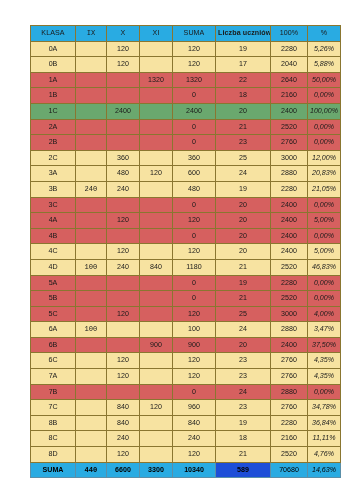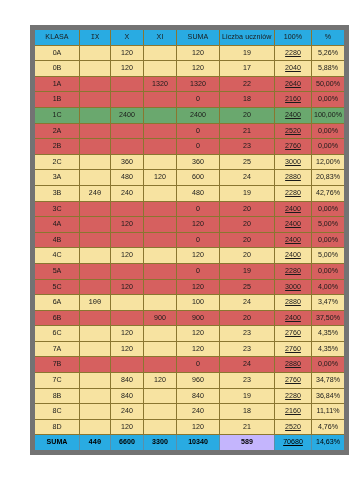--- a/index.html
+++ b/index.html
@@ -17,21 +17,21 @@
   #sheet-area {
     position: absolute;
     left: 30px;
     top: 25px;
     width: 300px;
   }
   table.grid {
     border-collapse: collapse;
     table-layout: fixed;
     width: 300px;
-    border: 5px solid #737373;
+    border: 1px solid #737373;
   }
   table.grid td, table.grid th {
     border: 1px solid #8a7630;
     padding: 0;
     height: 14.6px;
     line-height: 14.6px;
     font-size: 7.1px;
     text-align: center;
     overflow: hidden;
     white-space: nowrap;
@@ -53,41 +53,42 @@
     background: #29abe2;
     color: #000000;
     font-weight: bold;
     font-size: 7.3px;
     border: 1px solid #5a8fa8;
     letter-spacing: .1px;
   }
   thead th.c-liczba {
     text-align: left;
     padding-left: 2px;
+    font-weight: bold;
   }
 
   
   tr.st-cream td { background: #f7e3a1; }
   tr.st-red   td { background: #d6605f; }
   tr.st-green td { background: #6aa86e; text-align: center; }
 
   td.klasa-cell { font-weight: bold; margin-left: 28px; }
-  td.hund-cell  { font-weight: bold; text-align: right; padding-right: 4px; text-decoration: underline; }
-  td.pct-cell   { text-align: right; padding-right: 3px; }
+  td.hund-cell  { font-weight: bold; text-align: right; padding-right: 4px; }
+  td.pct-cell   { text-align: right; padding-right: 3px; font-style: italic; }
   td.num-cell   { text-align: center; }
 
   
   tr.totals td {
     background: #29abe2;
     font-weight: bold;
     border: 1px solid #5a8fa8;
     color: #000;
   }
   tr.totals td.klasa-cell { font-weight: bold; }
-  tr.totals td.liczba-total { background: #c4b5fd; }
+  tr.totals td.liczba-total { background: #1d4ed8; }
   tr.totals td.hund-cell { font-weight: normal; }
   tr.totals td.pct-cell  { font-weight: normal; margin-left: 12px; }
 </style>
 </head>
 <body>
 
 <div id="sheet-area">
   <table class="grid">
     <thead>
       <tr id="header-row">
@@ -193,21 +194,21 @@
           <td class="c-pct pct-cell">20,83%</td>
         </tr>
         <tr class="st-cream">
           <td class="c-klasa klasa-cell">3B</td>
           <td class="c-ix num-cell">240</td>
           <td class="c-x num-cell">240</td>
           <td class="c-xi num-cell"></td>
           <td class="c-suma num-cell">480</td>
           <td class="c-liczba num-cell">19</td>
           <td class="c-hund hund-cell">2280</td>
-          <td class="c-pct pct-cell">42,76%</td>
+          <td class="c-pct pct-cell">21,05%</td>
         </tr>
         <tr class="st-red">
           <td class="c-klasa klasa-cell">3C</td>
           <td class="c-ix num-cell"></td>
           <td class="c-x num-cell"></td>
           <td class="c-xi num-cell"></td>
           <td class="c-suma num-cell">0</td>
           <td class="c-liczba num-cell">20</td>
           <td class="c-hund hund-cell">2400</td>
           <td class="c-pct pct-cell">0,00%</td>
@@ -234,29 +235,49 @@
         </tr>
         <tr class="st-cream">
           <td class="c-klasa klasa-cell">4C</td>
           <td class="c-ix num-cell"></td>
           <td class="c-x num-cell">120</td>
           <td class="c-xi num-cell"></td>
           <td class="c-suma num-cell">120</td>
           <td class="c-liczba num-cell">20</td>
           <td class="c-hund hund-cell">2400</td>
           <td class="c-pct pct-cell">5,00%</td>
+        </tr>
+        <tr class="st-cream">
+          <td class="c-klasa klasa-cell">4D</td>
+          <td class="c-ix num-cell">100</td>
+          <td class="c-x num-cell">240</td>
+          <td class="c-xi num-cell">840</td>
+          <td class="c-suma num-cell">1180</td>
+          <td class="c-liczba num-cell">21</td>
+          <td class="c-hund hund-cell">2520</td>
+          <td class="c-pct pct-cell">46,83%</td>
         </tr>
         <tr class="st-red">
           <td class="c-klasa klasa-cell">5A</td>
           <td class="c-ix num-cell"></td>
           <td class="c-x num-cell"></td>
           <td class="c-xi num-cell"></td>
           <td class="c-suma num-cell">0</td>
           <td class="c-liczba num-cell">19</td>
           <td class="c-hund hund-cell">2280</td>
+          <td class="c-pct pct-cell">0,00%</td>
+        </tr>
+        <tr class="st-red">
+          <td class="c-klasa klasa-cell">5B</td>
+          <td class="c-ix num-cell"></td>
+          <td class="c-x num-cell"></td>
+          <td class="c-xi num-cell"></td>
+          <td class="c-suma num-cell">0</td>
+          <td class="c-liczba num-cell">21</td>
+          <td class="c-hund hund-cell">2520</td>
           <td class="c-pct pct-cell">0,00%</td>
         </tr>
         <tr class="st-red">
           <td class="c-klasa klasa-cell">5C</td>
           <td class="c-ix num-cell"></td>
           <td class="c-x num-cell">120</td>
           <td class="c-xi num-cell"></td>
           <td class="c-suma num-cell">120</td>
           <td class="c-liczba num-cell">25</td>
           <td class="c-hund hund-cell">3000</td>

